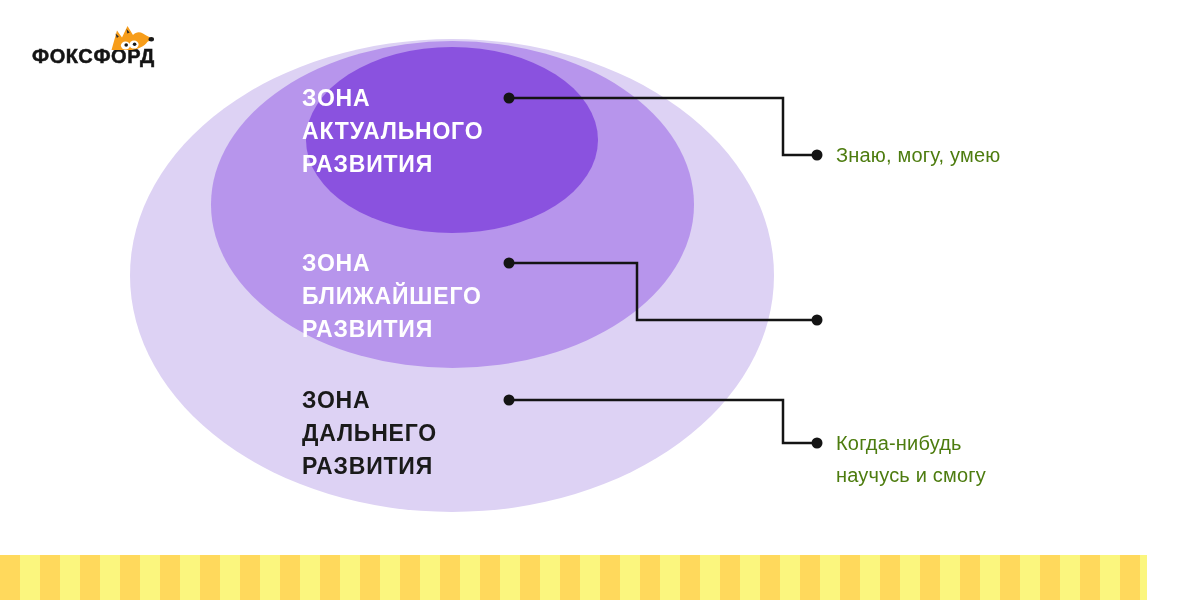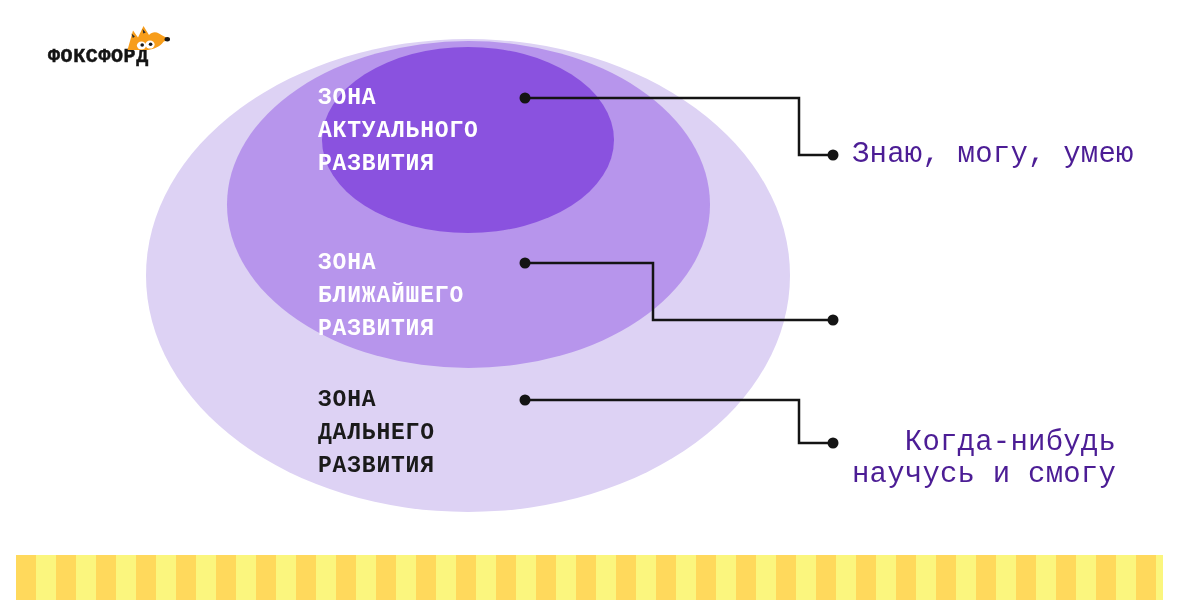--- a/index.html
+++ b/index.html
@@ -1,42 +1,42 @@
 <!DOCTYPE html>
 <html><head>
 <meta charset="utf-8">
 <style>
   html,body { margin:0; padding:0; background:#fff; }
   .canvas {
     position:relative; width:1147px; height:600px; background:#ffffff;
-    overflow:hidden; font-family:Liberation Mono, monospace;margin-left:16px;
+    overflow:hidden; font-family:Liberation Sans, sans-serif;
   }
   .ellipse { position:absolute; border-radius:50%; }
   .ellipse.outer  { left:130px; top:39px;  width:644px; height:473px; }
   .ellipse.middle { left:211px; top:41px;  width:483px; height:327px; }
   .ellipse.inner  { left:306px; top:47px;  width:292px; height:186px; }
 
   .zone-label {
     position:absolute; left:302px; width:300px; text-align:left;
     font-weight:bold; font-size:23px; line-height:33px;
     letter-spacing:0.8px; white-space:pre-line; text-transform:uppercase;
   }
   .zl-inner  { top:82px;  }
   .zl-middle { top:247px; }
   .zl-outer  { top:384px; }
 
   .connectors { position:absolute; left:0; top:0; width:1200px; height:600px; pointer-events:none; }
 
   .annotation {
-    position:absolute; left:836px; font-size:29px; line-height:30px;
-    color:#4c1d95; white-space:pre-line; letter-spacing:0.2px;
+    position:absolute; left:836px; font-size:20px; line-height:30px;
+    color:#4d7c0f; white-space:pre-line; letter-spacing:0.2px;
   }
   .a1 { top:140px; }
   .a2 { top:305px; }
-  .a3 { top:427px; line-height:32px;text-align:right; }
+  .a3 { top:427px; line-height:32px; }
 
   .logo { position:absolute; left:0; top:0; width:220px; height:80px; }
   .logo-text {
     position:absolute; left:32px; top:45px; font-size:20px; font-weight:bold;
     letter-spacing:0.6px; -webkit-text-stroke:0.5px currentColor;
   }
   .fox { position:absolute; left:110px; top:26px; width:44px; height:24px; }
 
   .footer-bar { position:absolute; left:0; top:555px; width:1200px; height:45px; }
 </style>

